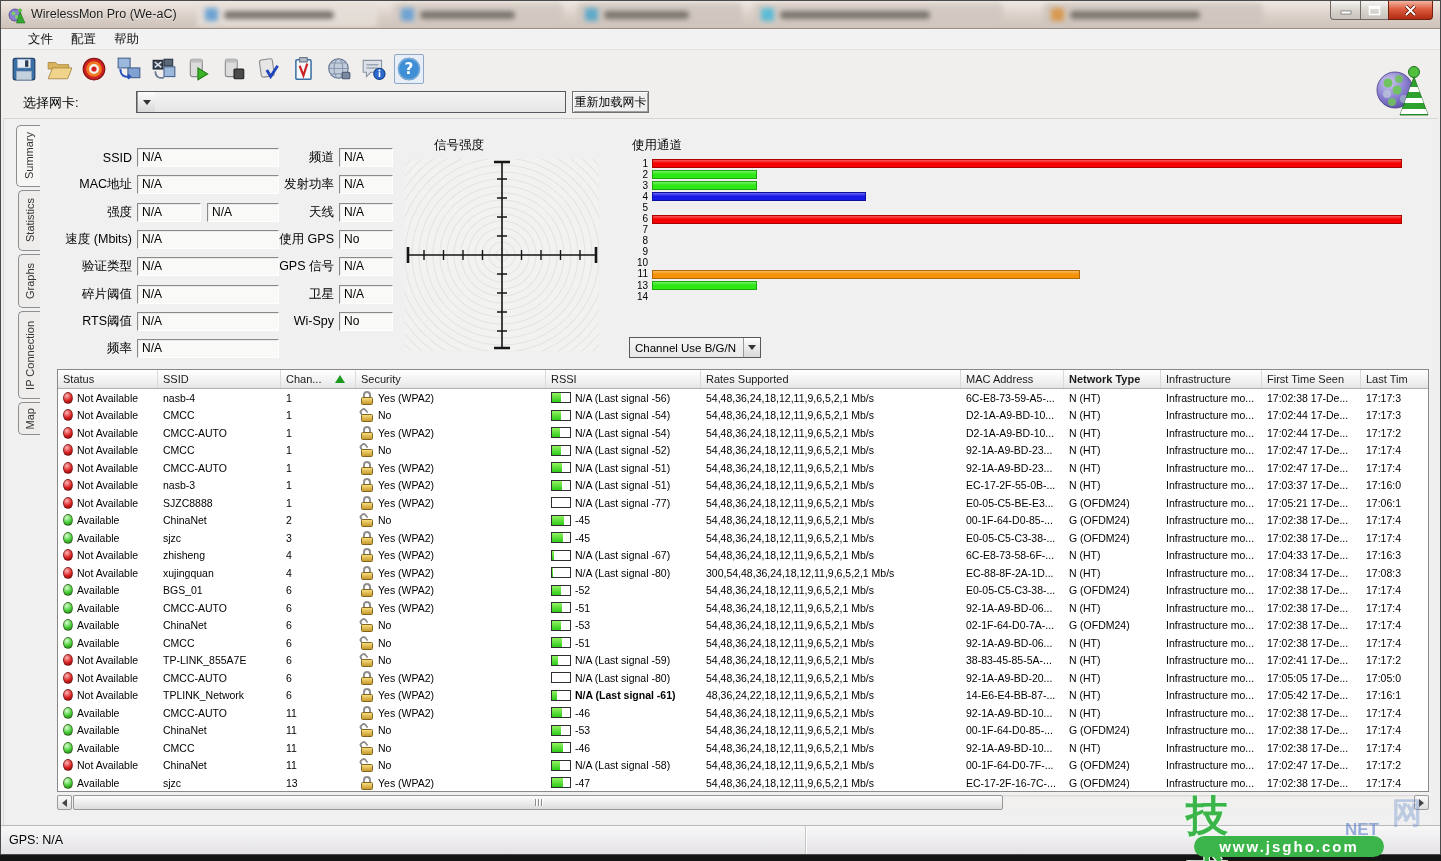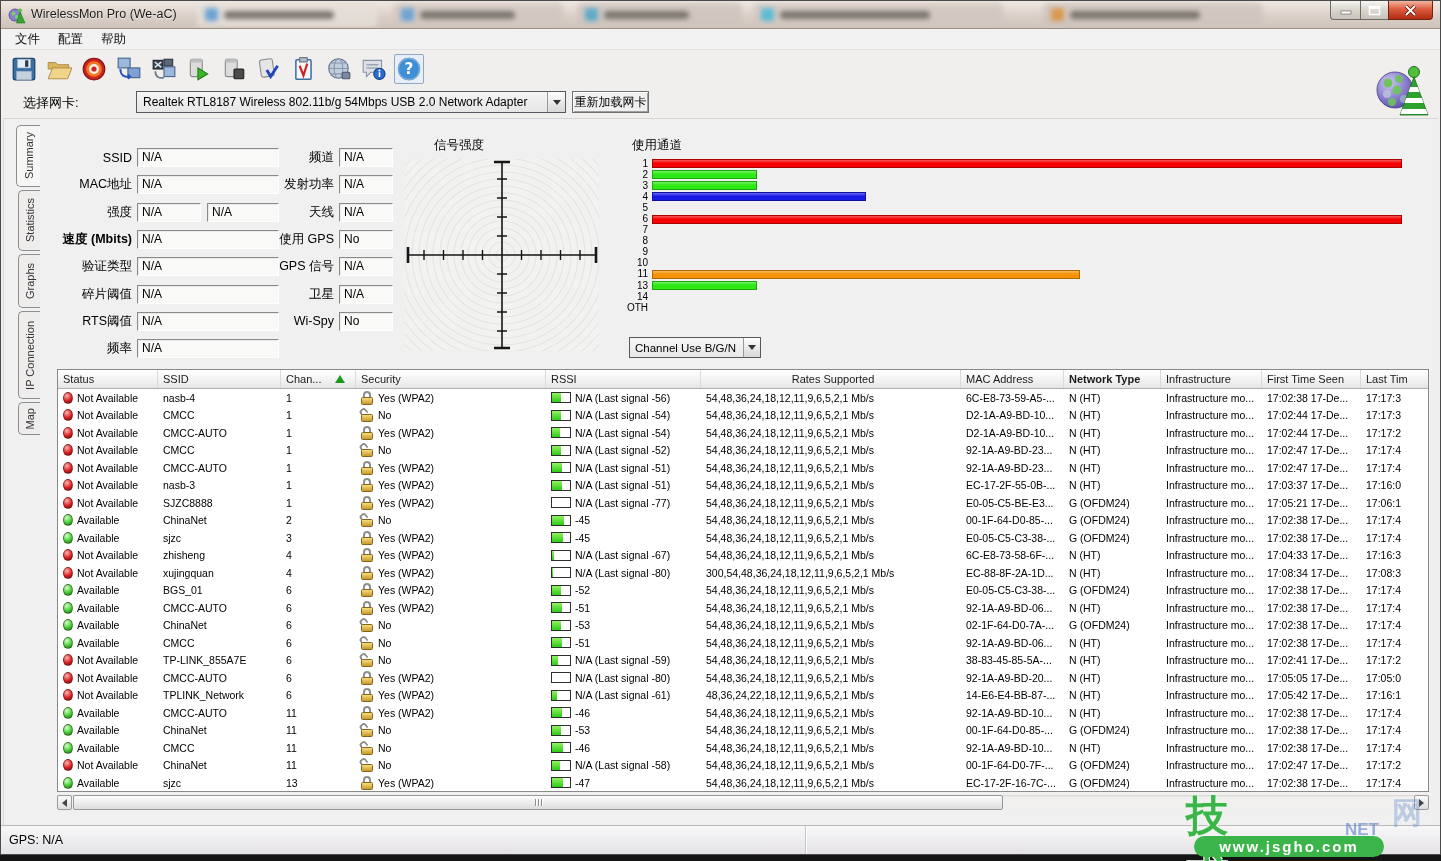--- a/index.html
+++ b/index.html
@@ -16,21 +16,21 @@
   .bgtab { position:absolute; top:2px; height:24px; border-radius:5px 5px 0 0; filter:blur(2.5px); opacity:.85; }
   .bgtab .fav { position:absolute; left:8px; top:5px; width:13px; height:13px; background:#5b9bd5; border-radius:2px; }
   .bgtab .blob { position:absolute; left:27px; top:8px; height:8px; background:#6b6560; border-radius:4px; }
   .win-controls { position:absolute; right:7px; top:0; display:flex; }
   .wc { height:19px; border:1px solid #6e6a66; border-top:none; background:linear-gradient(#f7f6f4,#dbd7d1 45%,#c7c2bb); display:flex; align-items:center; justify-content:center; }
   .wc.min { width:30px; border-radius:0 0 0 4px; border-right:none; }
   .wc.max { width:28px; border-right:none; }
   .wc.close { width:45px; border-radius:0 0 4px 0; background:linear-gradient(#f2b5a2,#dd5c40 45%,#b12c10); border-color:#72200f; }
 
   
-  .menubar { height:21px; background:#f3f2f3; border-bottom:1px solid #e3e2e3; display:flex; align-items:center; padding-left:5px; }
+  .menubar { height:21px; background:#f3f2f3; border-bottom:1px solid #e3e2e3; display:flex; align-items:center; padding-left:18px; }
   .menu-item { font-size:12.5px; color:#111; padding:2px 9px; }
 
   
   .toolbar { height:37px; display:flex; align-items:center; gap:5px; padding-left:8px; background:#f0efee; }
   .tool { width:30px; height:30px; display:flex; align-items:center; justify-content:center; }
   .tool.pressed { border:1px solid #8fa8c8; background:#e7eef8; border-radius:2px; }
 
   
   .adapter-row { position:relative; height:32px; background:#f0efee; }
   .adapter-label { position:absolute; left:22px; top:7px; font-size:13px; color:#000; }
@@ -263,21 +263,20 @@
             <circle cx="12" cy="12" r="9.8" fill="#3f8fd6" stroke="#1a4f8a"></circle>
             <circle cx="12" cy="12" r="9.8" fill="none" stroke="#9fd0f5" stroke-width="1.4" opacity="0.7"></circle>
             <text x="12" y="17" font-family="DejaVu Sans, sans-serif" font-size="14" font-weight="bold" fill="#fff" text-anchor="middle">?</text>
           </svg>
         </span>
     </div>
 
     <div class="adapter-row">
       <span class="adapter-label">选择网卡:</span>
       <div class="combo">
-        <span class="cval">Realtek RTL8187 Wireless 802.11b/g 54Mbps USB 2.0 Network Adapter</span>
         <span class="cbtn">
             <span class="tri-down"></span>
           </span>
       </div>
       <div class="reload-btn">重新加载网卡</div>
     </div>
 
     <svg class="app-logo" viewBox="0 0 56 56">
       <defs>
         <radialGradient id="lg" cx="35%" cy="30%" r="80%">
@@ -332,21 +331,21 @@
           <div class="frow">
             <span class="flabel" style="width: 92px;">MAC地址</span>
             <span class="finput" style="width: 142px;">N/A</span>
           </div>
           <div class="frow">
             <span class="flabel" style="width: 92px;">强度</span>
             <span class="finput" style="width: 64px;">N/A</span>
             <span class="finput" style="width: 72px; margin-left: 6px;">N/A</span>
           </div>
           <div class="frow">
-            <span class="flabel" style="width: 92px; font-weight: bold;">速度 (Mbits)</span>
+            <span class="flabel" style="width: 92px;">速度 (Mbits)</span>
             <span class="finput" style="width: 142px;">N/A</span>
           </div>
           <div class="frow">
             <span class="flabel" style="width: 92px;">验证类型</span>
             <span class="finput" style="width: 142px;">N/A</span>
           </div>
           <div class="frow">
             <span class="flabel" style="width: 92px;">碎片阈值</span>
             <span class="finput" style="width: 142px;">N/A</span>
           </div>
@@ -441,23 +440,20 @@
             <span class="chlabel">11</span>
             <div class="chbar" style="width: 427.5px; background-color: rgb(245, 146, 7); border-color: rgb(176, 104, 3);"></div>
           </div>
           <div class="chrow">
             <span class="chlabel">13</span>
             <div class="chbar" style="width: 105px; background-color: rgb(46, 232, 21); border-color: rgb(29, 165, 14);"></div>
           </div>
           <div class="chrow">
             <span class="chlabel">14</span>
           </div>
-          <div class="chrow">
-            <span class="chlabel">OTH</span>
-          </div>
         </div>
       <div class="channel-combo">
         <span class="cval">Channel Use B/G/N</span>
         <span class="cbtn">
             <span class="tri-down"></span>
           </span>
       </div>
 
       <div class="aps-table">
         <div class="thead">
@@ -470,21 +466,21 @@
             <div class="hcell" style="width: 75px;">
               <span>Chan...</span>
               <span class="sortasc"></span>
             </div>
             <div class="hcell" style="width: 190px;">
               <span>Security</span>
             </div>
             <div class="hcell" style="width: 155px;">
               <span>RSSI</span>
             </div>
-            <div class="hcell" style="width: 260px; justify-content: center;">
+            <div class="hcell" style="width: 260px;">
               <span>Rates Supported</span>
             </div>
             <div class="hcell" style="width: 103px;">
               <span>MAC Address</span>
             </div>
             <div class="hcell" style="width: 97px; font-weight: bold;">
               <span>Network Type</span>
             </div>
             <div class="hcell" style="width: 101px;">
               <span>Infrastructure</span>
@@ -963,21 +959,21 @@
               </div>
               <div class="cell" style="width: 123px;">TPLINK_Network</div>
               <div class="cell" style="width: 75px;">6</div>
               <div class="cell" style="width: 190px;">
                 <span class="lock">
                   <span class="shackle"></span>
                   <span class="lbody"></span>
                 </span>
                 <span>Yes (WPA2)</span>
               </div>
-              <div class="cell" style="width: 155px;">
+              <div class="cell" style="width: 155px; font-weight: bold;">
                 <span class="rbar">
                   <span class="rfill" style="width: 28%;"></span>
                 </span>
                 <span>N/A (Last signal -61)</span>
               </div>
               <div class="cell" style="width: 260px;">48,36,24,22,18,12,11,9,6,5,2,1 Mb/s</div>
               <div class="cell" style="width: 103px;">14-E6-E4-BB-87-...</div>
               <div class="cell" style="width: 97px;">N (HT)</div>
               <div class="cell" style="width: 101px;">Infrastructure mo...</div>
               <div class="cell" style="width: 99px;">17:05:42 17-De...</div>

